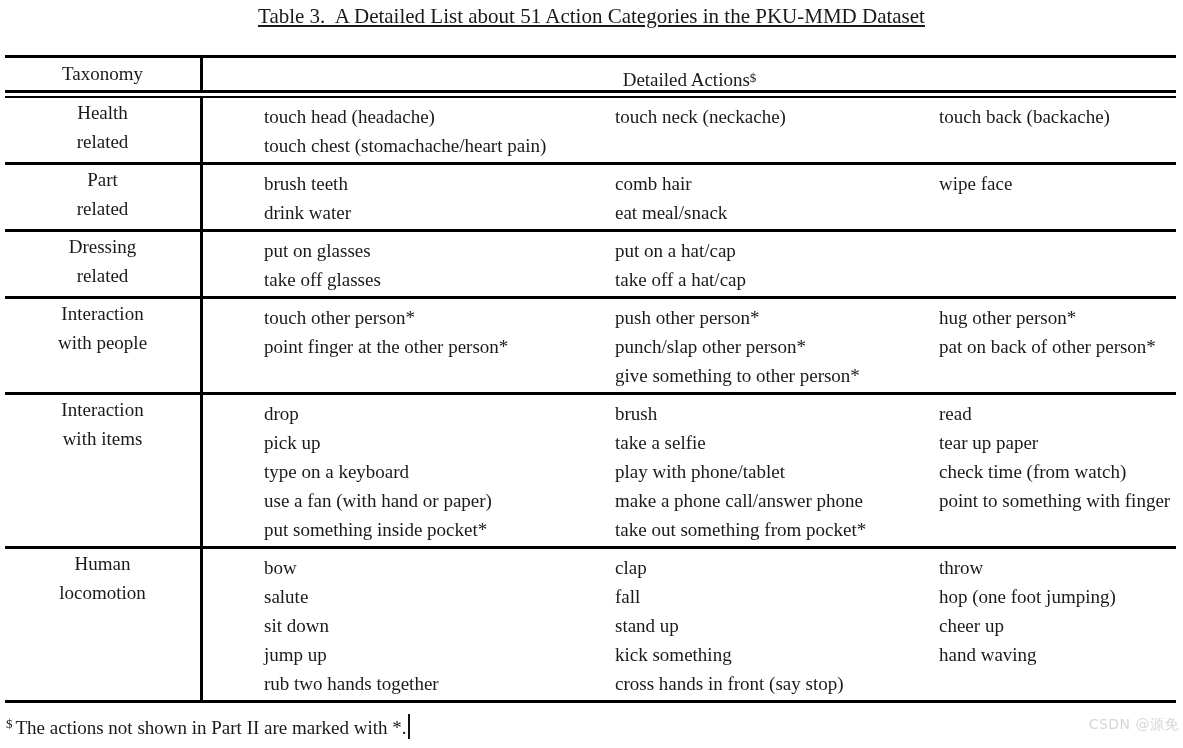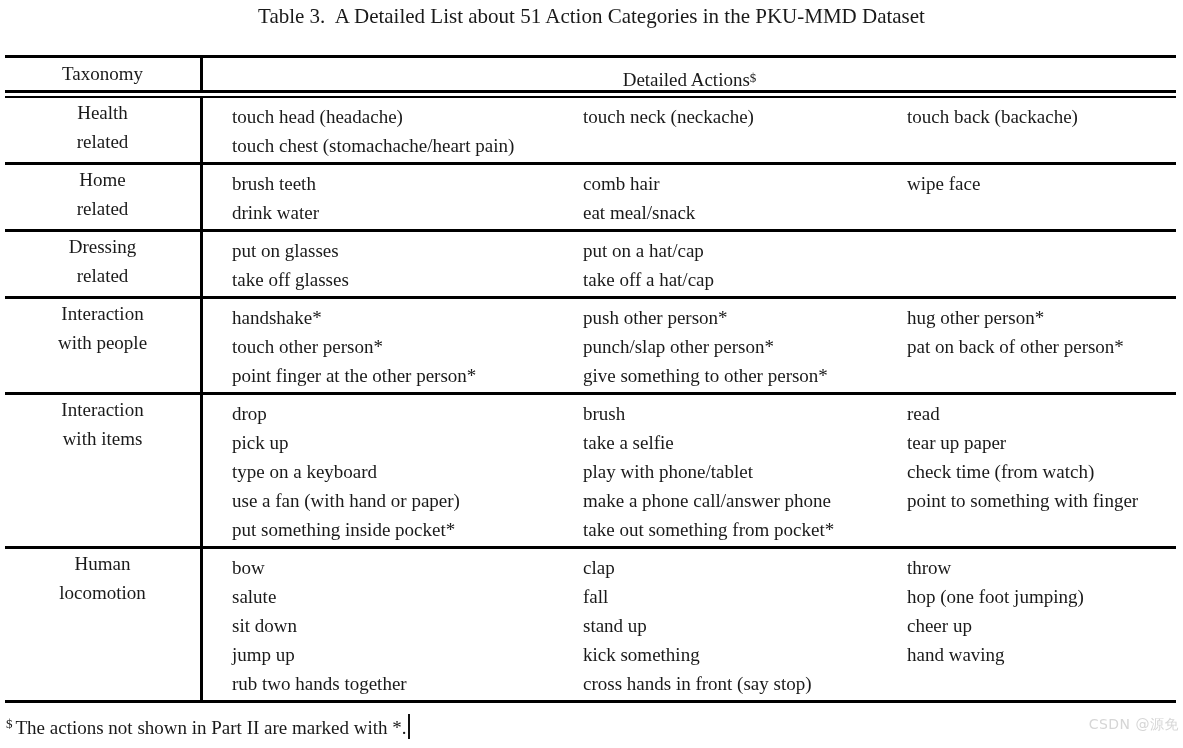--- a/index.html
+++ b/index.html
@@ -9,21 +9,21 @@
     --bg:#ffffff;
   }
   html,body{margin:0;padding:0;background:var(--bg);}
   .page{
     position:relative;width:1183px;height:748px;background:var(--bg);
     font-family:"Liberation Serif", "DejaVu Serif", serif;color:var(--text);
     overflow:hidden;
   }
   .title{
     position:absolute;top:4px;left:0;width:100%;text-align:center;
-    font-size:21px;white-space:pre;color:var(--text);
+    font-size:21px;white-space:pre;color:var(--text);text-decoration:underline;
   }
   .table{
     position:absolute;left:5px;top:55px;width:1171px;
     border-top:3px solid var(--rule);
   }
   .header-row{display:flex;height:32px;justify-content:flex-end;}
   .htax{
     width:195px;border-right:3px solid var(--rule);
     display:flex;align-items:center;justify-content:center;font-size:19px;
   }
@@ -31,21 +31,21 @@
   .sup{font-size:13px;position:relative;top:-2px;}
   .double-rule{height:3px;border-top:3px solid var(--rule);border-bottom:2px solid var(--rule);}
   .trow{display:flex;border-bottom:3px solid var(--rule);}
   .tcell{
     width:195px;border-right:3px solid var(--rule);
     display:flex;flex-direction:column;align-items:center;
     font-size:19px;line-height:29px;
   }
   .acts{flex:1;display:flex;padding:4px 0 2px 0;}
   .acol{box-sizing:border-box;}
-  .acol0{width:380px;padding-left:29px;}
+  .acol0{width:380px;padding-left:29px;margin-left:32px;}
   .acol1{width:324px;}
   .acol2{flex:1;}
   .aline{font-size:19px;line-height:29px;white-space:nowrap;}
   .footnote{position:absolute;left:6px;top:714px;font-size:19px;}
   .fsup{font-size:13px;position:relative;top:-6px;margin-right:3px;}
   .caret{
     display:inline-block;width:2px;height:25px;background:#111;
     vertical-align:-5px;margin-left:2px;
   }
   .watermark{
@@ -84,21 +84,21 @@
             <div class="acol acol1">
               <div class="aline">touch neck (neckache)</div>
             </div>
             <div class="acol acol2">
               <div class="aline">touch back (backache)</div>
             </div>
           </div>
         </div>
         <div class="trow">
           <div class="tcell">
-            <div class="tline">Home</div>
+            <div class="tline">Part</div>
             <div class="tline">related</div>
           </div>
           <div class="acts">
             <div class="acol acol0">
               <div class="aline">brush teeth</div>
               <div class="aline">drink water</div>
             </div>
             <div class="acol acol1">
               <div class="aline">comb hair</div>
               <div class="aline">eat meal/snack</div>
@@ -124,21 +124,20 @@
             </div>
           </div>
         </div>
         <div class="trow">
           <div class="tcell">
             <div class="tline">Interaction</div>
             <div class="tline">with people</div>
           </div>
           <div class="acts">
             <div class="acol acol0">
-              <div class="aline">handshake*</div>
               <div class="aline">touch other person*</div>
               <div class="aline">point finger at the other person*</div>
             </div>
             <div class="acol acol1">
               <div class="aline">push other person*</div>
               <div class="aline">punch/slap other person*</div>
               <div class="aline">give something to other person*</div>
             </div>
             <div class="acol acol2">
               <div class="aline">hug other person*</div>

